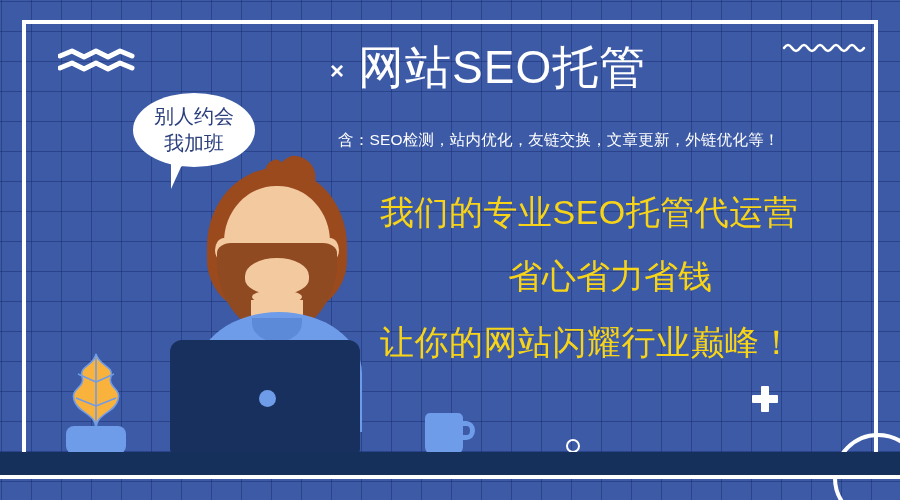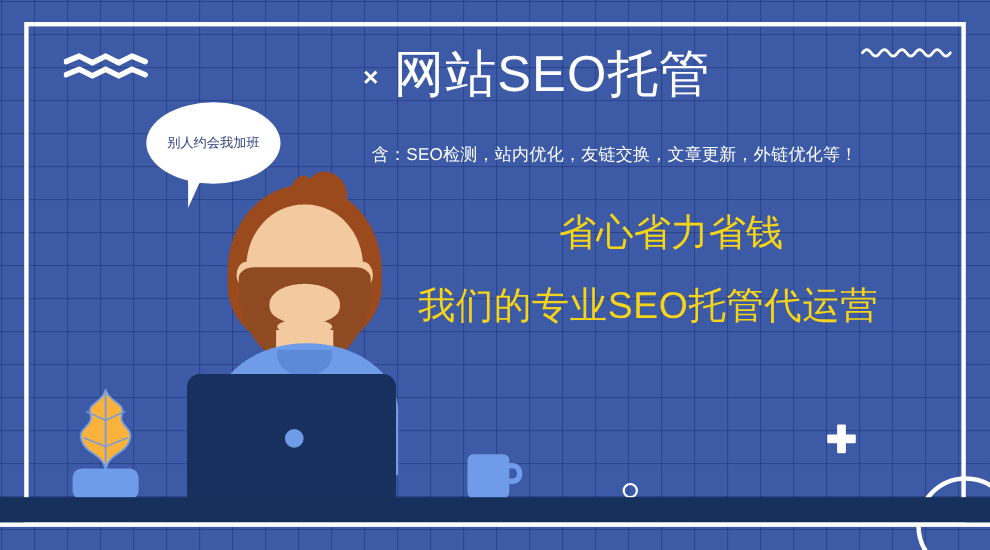--- a/index.html
+++ b/index.html
@@ -158,25 +158,25 @@
   
   #bubble {
     position: absolute;
     left: 133px;
     top: 93px;
     width: 122px;
     height: 74px;
     background: #ffffff;
     border-radius: 50%;
     display: flex;
-    flex-direction: row;
+    flex-direction: column;
     align-items: center;
     justify-content: center;
     color: #2b3f7d;
-    font-size: 12px;
+    font-size: 20px;
     line-height: 1.35;
     z-index: 6;
   }
   #bubble-tail {
     position: absolute;
     left: 171px;
     top: 155px;
     width: 0; height: 0;
     border-left: 10px solid #ffffff;
     border-right: 14px solid transparent;
@@ -391,17 +391,18 @@
   </div>
 
   <div class="headline z-top">
     <span class="x-mark">×</span>
     <span class="title-text">网站SEO托管</span>
   </div>
 
   <div class="subtitle z-top">含：SEO检测，站内优化，友链交换，文章更新，外链优化等！</div>
 
   <div class="taglines z-top">
+    <div class="tagline tag-2">我们的专业SEO托管代运营</div>
     <div class="tagline tag-1">省心省力省钱</div>
-    <div class="tagline tag-2">我们的专业SEO托管代运营</div>
+    <div class="tagline tag-3">让你的网站闪耀行业巅峰！</div>
   </div>
 
 </div>
 
 </body></html>

